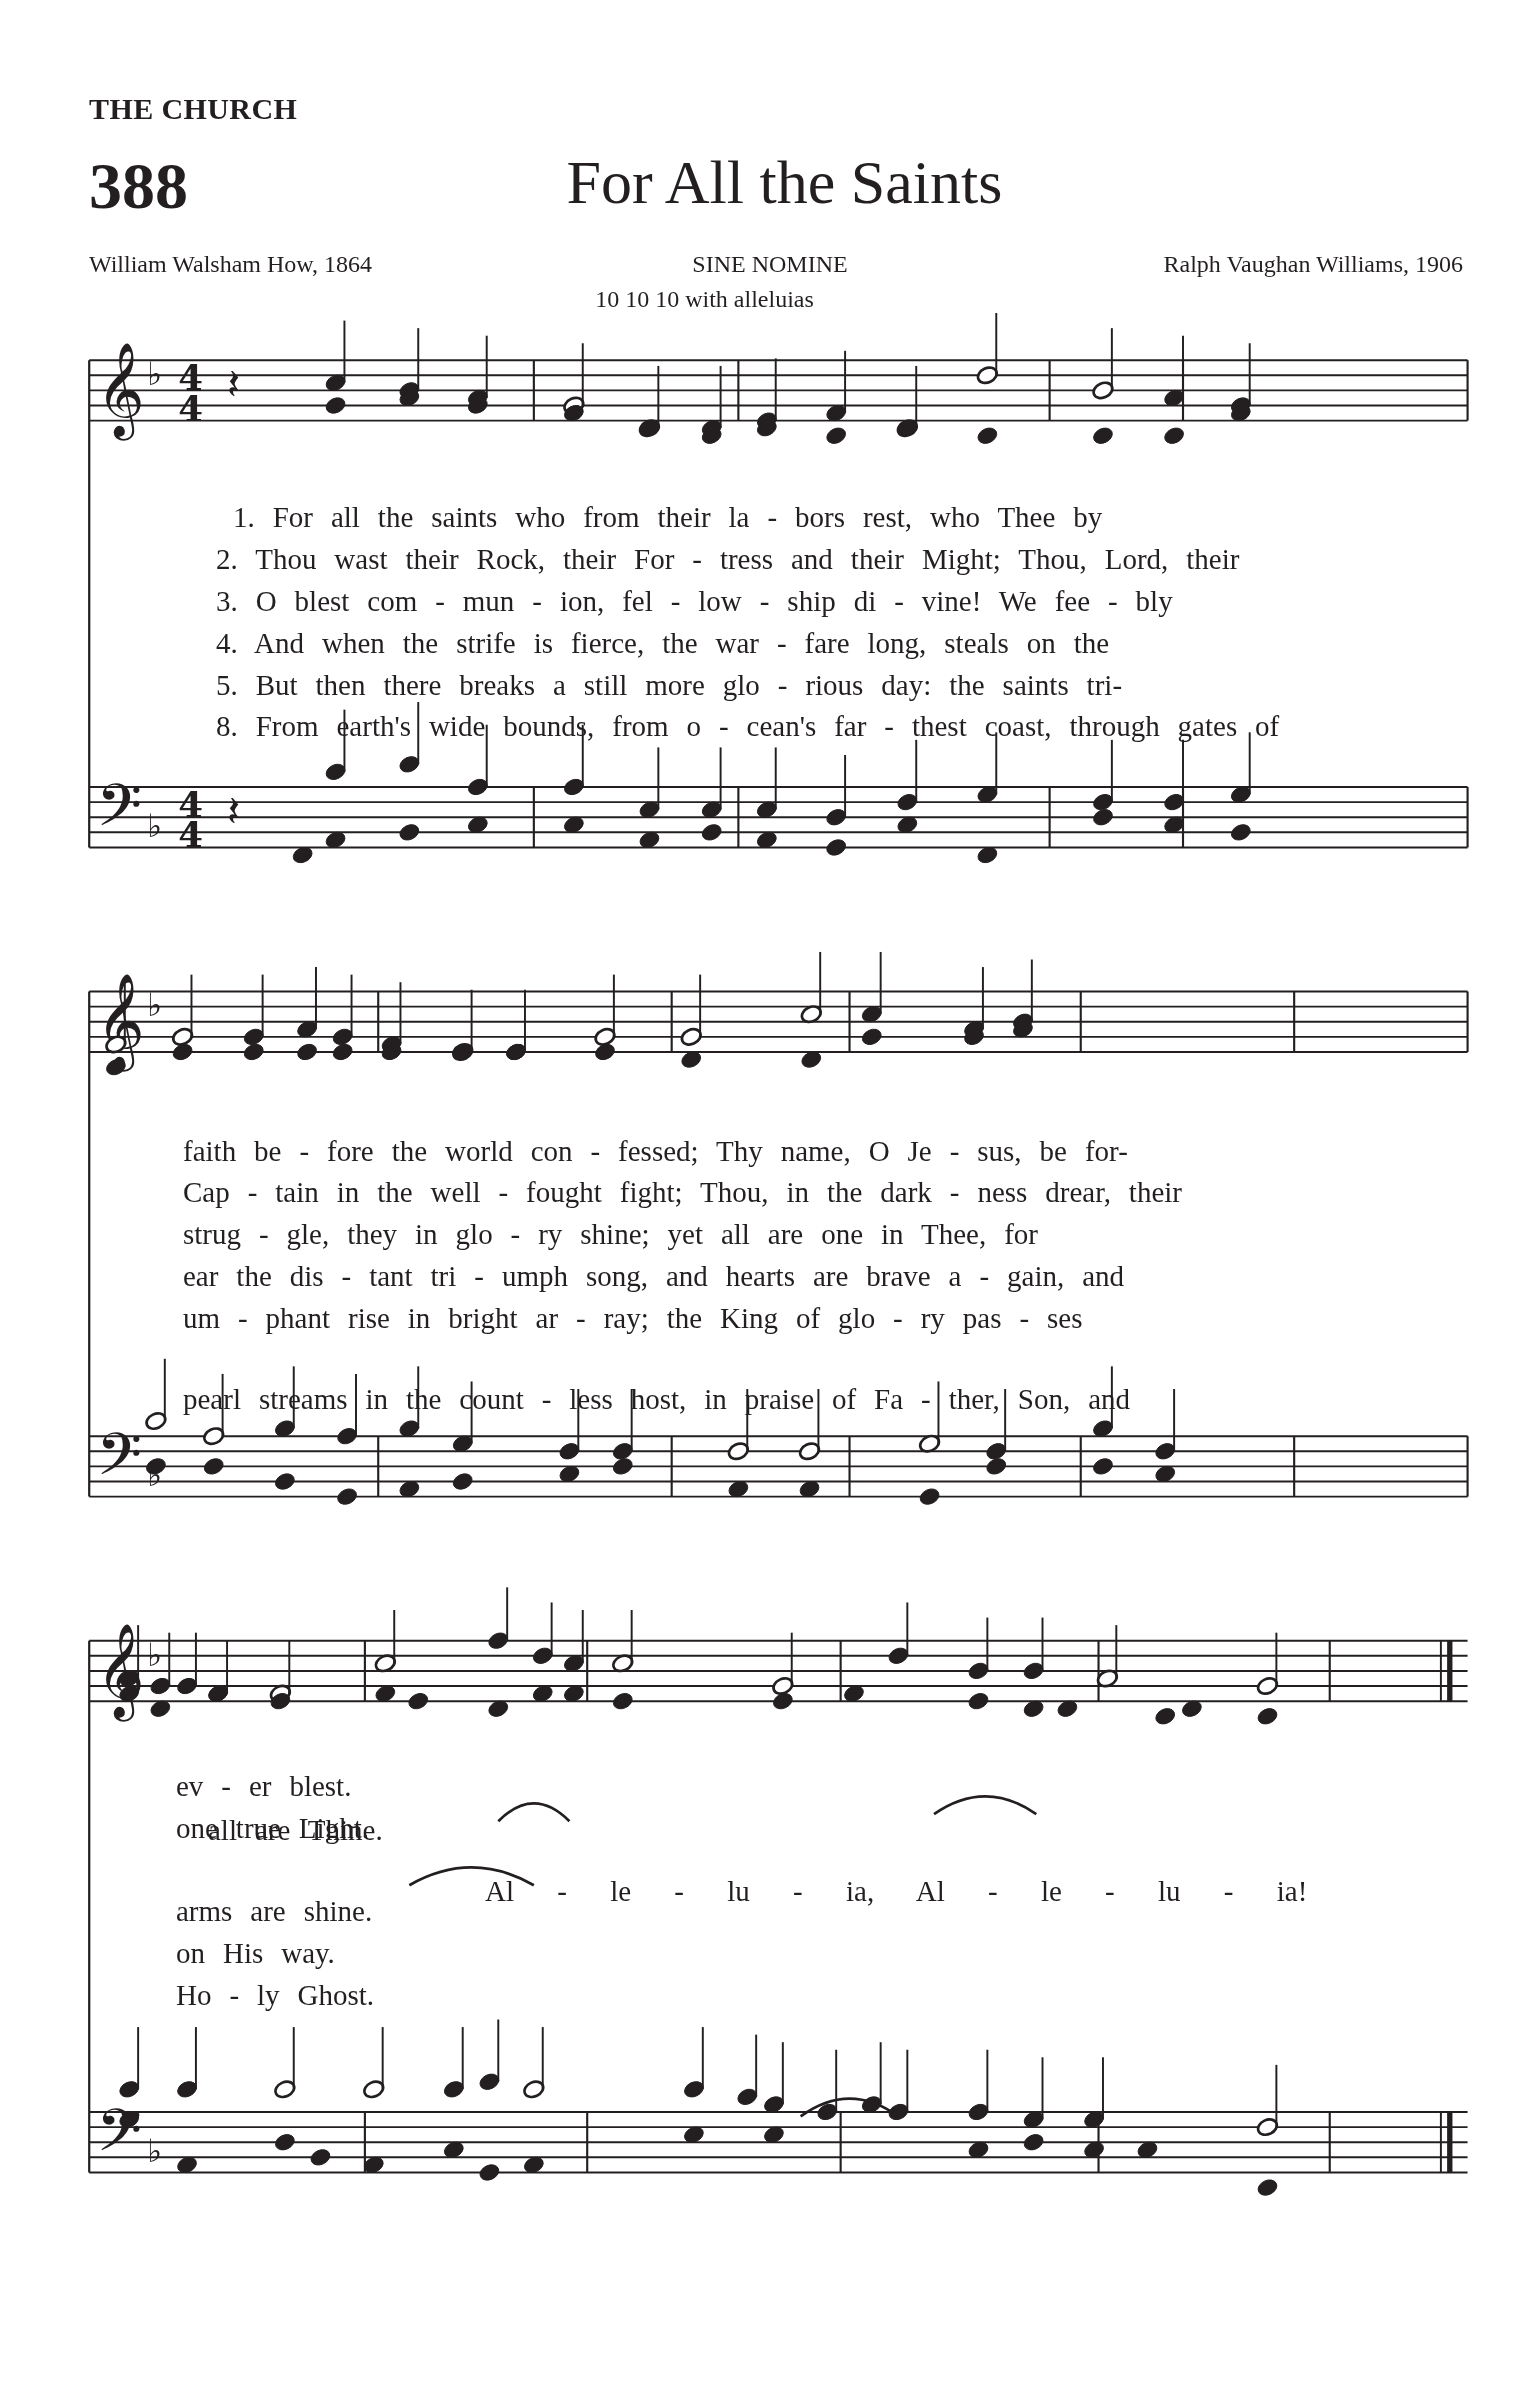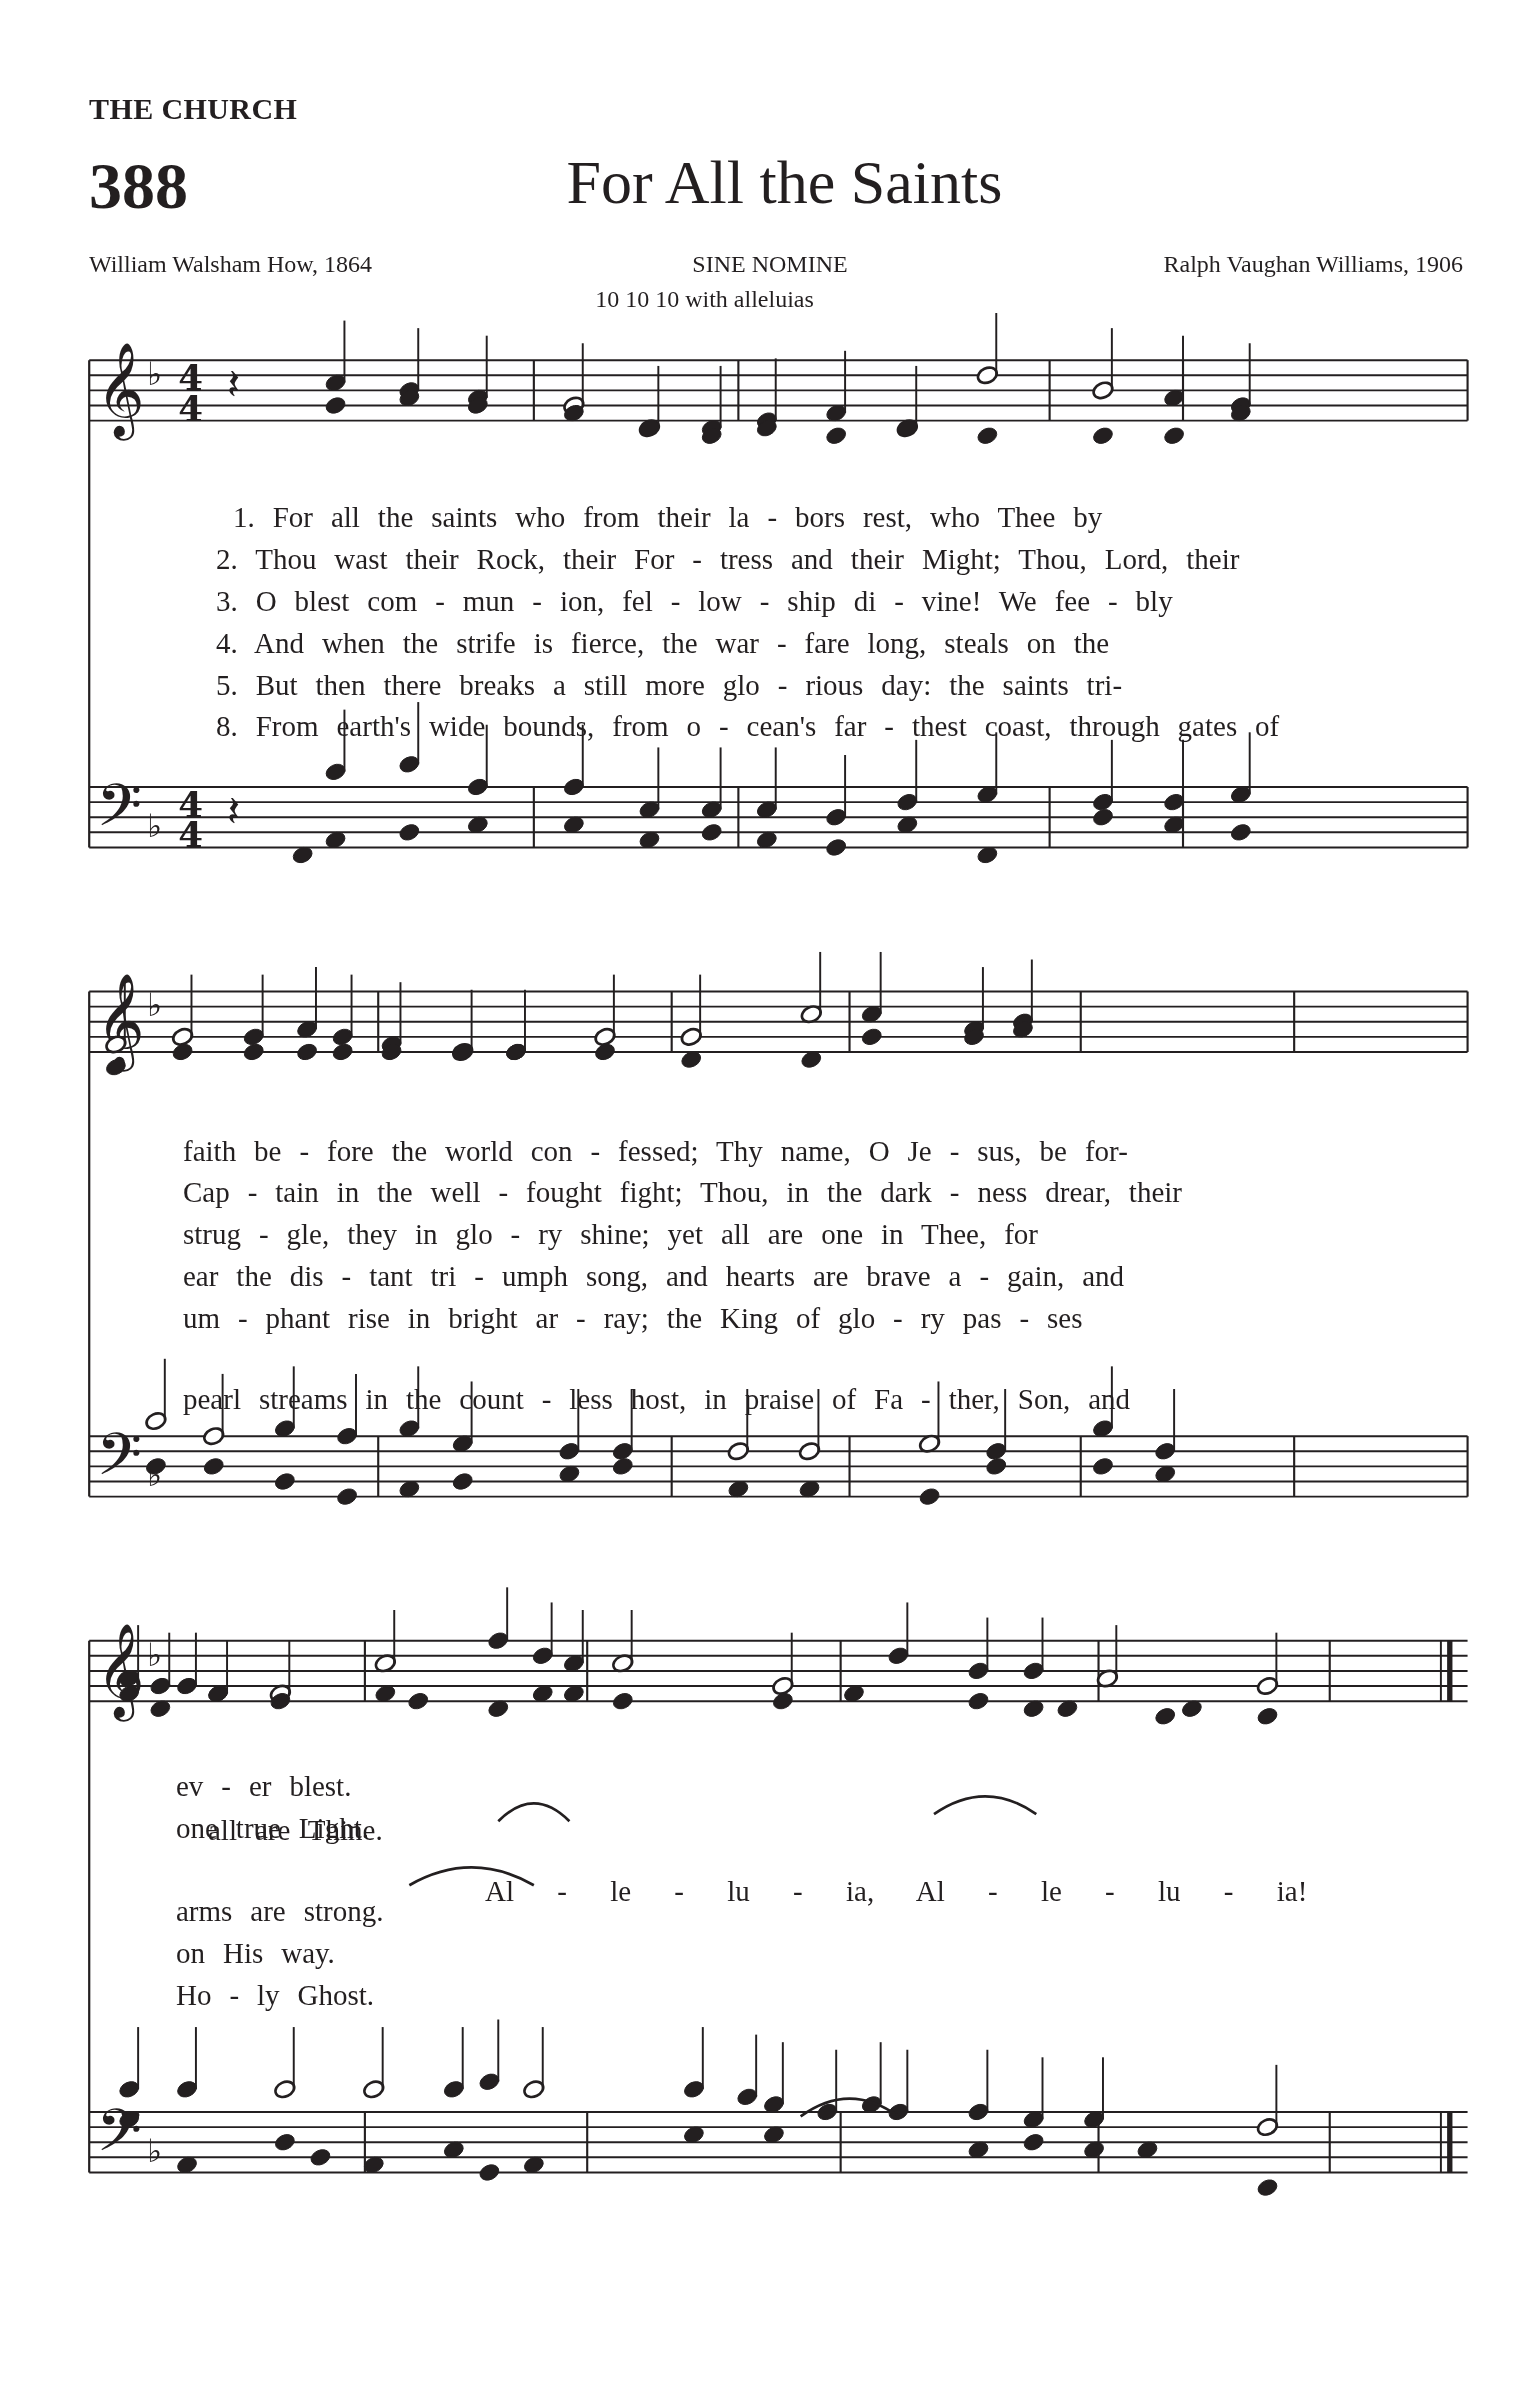--- a/index.html
+++ b/index.html
@@ -399,18 +399,18 @@
     <div class="lyric-line" style="left: 183px; top: 1220px; word-spacing: 10.7px;">strug - gle, they in glo - ry shine; yet all are one in Thee, for</div>
     <div class="lyric-line" style="left: 183px; top: 1262px; word-spacing: 10.7px;">ear the dis - tant tri - umph song, and hearts are brave a - gain, and</div>
     <div class="lyric-line" style="left: 183px; top: 1304px; word-spacing: 10.7px;">um - phant rise in bright ar - ray; the King of glo - ry pas - ses</div>
     <div class="lyric-line" style="left: 183px; top: 1353px; word-spacing: 10.7px; margin-top: 32px;">pearl streams in the count - less host, in praise of Fa - ther, Son, and</div>
   </div>
 
 <div id="lyrics3">
     <div class="lyric-line" style="left: 176px; top: 1772px; word-spacing: 10.7px;">ev - er blest.</div>
     <div class="lyric-line" style="left: 176px; top: 1814px; word-spacing: 10.7px;">one true Light.</div>
     <div class="lyric-line" style="left: 176px; top: 1816px; word-spacing: 10.7px; margin-left: 32px;">all are Thine.</div>
-    <div class="lyric-line" style="left: 176px; top: 1897px; word-spacing: 10.7px;">arms are strong.</div>
+    <div class="lyric-line" style="left: 176px; top: 1897px; word-spacing: 10.7px;">arms are shine.</div>
     <div class="lyric-line" style="left: 176px; top: 1939px; word-spacing: 10.7px;">on His way.</div>
     <div class="lyric-line" style="left: 176px; top: 1981px; word-spacing: 10.7px;">Ho - ly Ghost.</div>
   </div>
 <div class="lyric-line" id="refrain" style="left: 485px; top: 1877px; word-spacing: 36px;">Al - le - lu - ia, Al - le - lu - ia!</div>
 
 
 </body></html>

